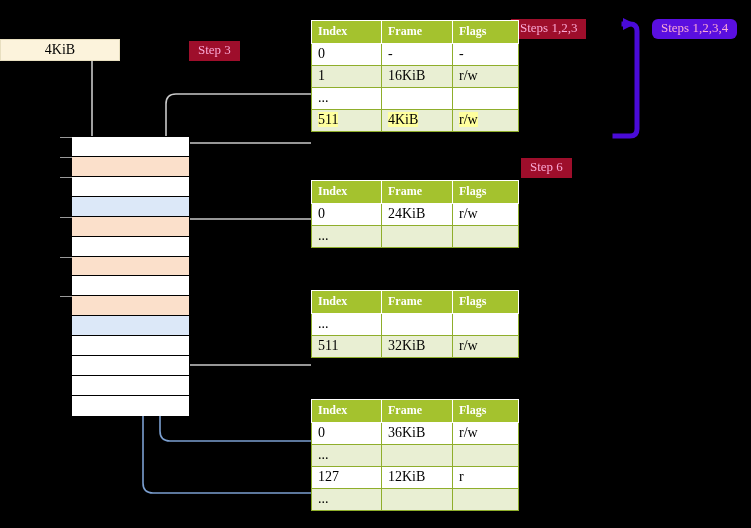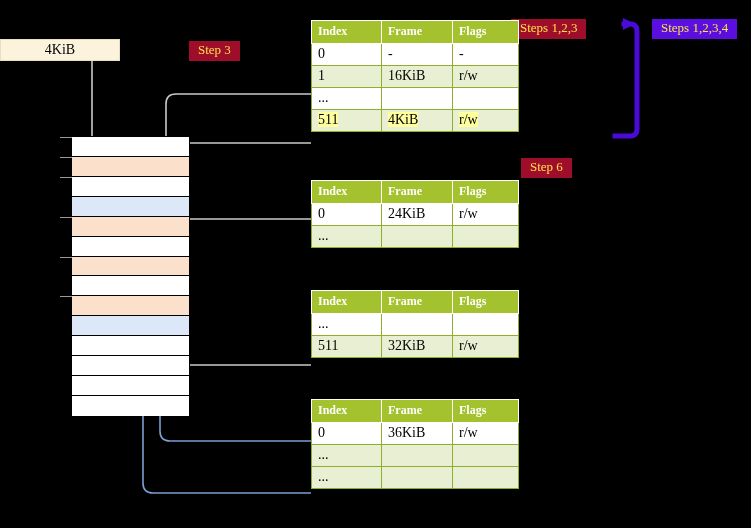--- a/index.html
+++ b/index.html
@@ -28,25 +28,25 @@
   .memrow{height:19.93px;border-bottom:1px solid #000;box-sizing:border-box;}
   .memrow:last-child{border-bottom:none;}
   .memrow.w{background:#ffffff;}
   .memrow.o{background:#FBE0CB;}
   .memrow.b{background:#DCE8F8;}
   .tick{position:absolute;left:-12px;width:12px;height:0;border-top:1px solid #9a9a9a;}
 
   
   .badge{
     position:absolute;display:flex;align-items:center;justify-content:center;
-    font-size:13px;color:#fde047;padding:2px 9px 3px 9px;
+    font-size:13px;color:#f9a8d4;padding:2px 9px 3px 9px;
     box-sizing:border-box;white-space:nowrap;line-height:1.15;
   }
   .badge.red{background:#9E0E2B;}
-  .badge.blue{background:#5A0FE0;}
+  .badge.blue{background:#5A0FE0;border-radius:6px;}
 
   
   .ptable{
     position:absolute;border-collapse:collapse;
     border:1px solid #8FAE2B;background:#fff;
     font-size:14px;table-layout:fixed;
   }
   .ptable th{
     background:#A4C22E;color:#ffffff;font-weight:bold;
     text-align:left;padding:3px 6px 4px 6px;
@@ -252,20 +252,25 @@
         <tr class="plain">
           <td class="col-i">0</td>
           <td class="col-f">36KiB</td>
           <td class="col-g">r/w</td>
         </tr>
         <tr class="alt">
           <td class="col-i">...</td>
           <td class="col-f"></td>
           <td class="col-g"></td>
         </tr>
+        <tr class="plain">
+          <td class="col-i">127</td>
+          <td class="col-f">12KiB</td>
+          <td class="col-g">r</td>
+        </tr>
         <tr class="alt">
           <td class="col-i">...</td>
           <td class="col-f"></td>
           <td class="col-g"></td>
         </tr>
       </tbody>
     </table>
 
 </div>
 

